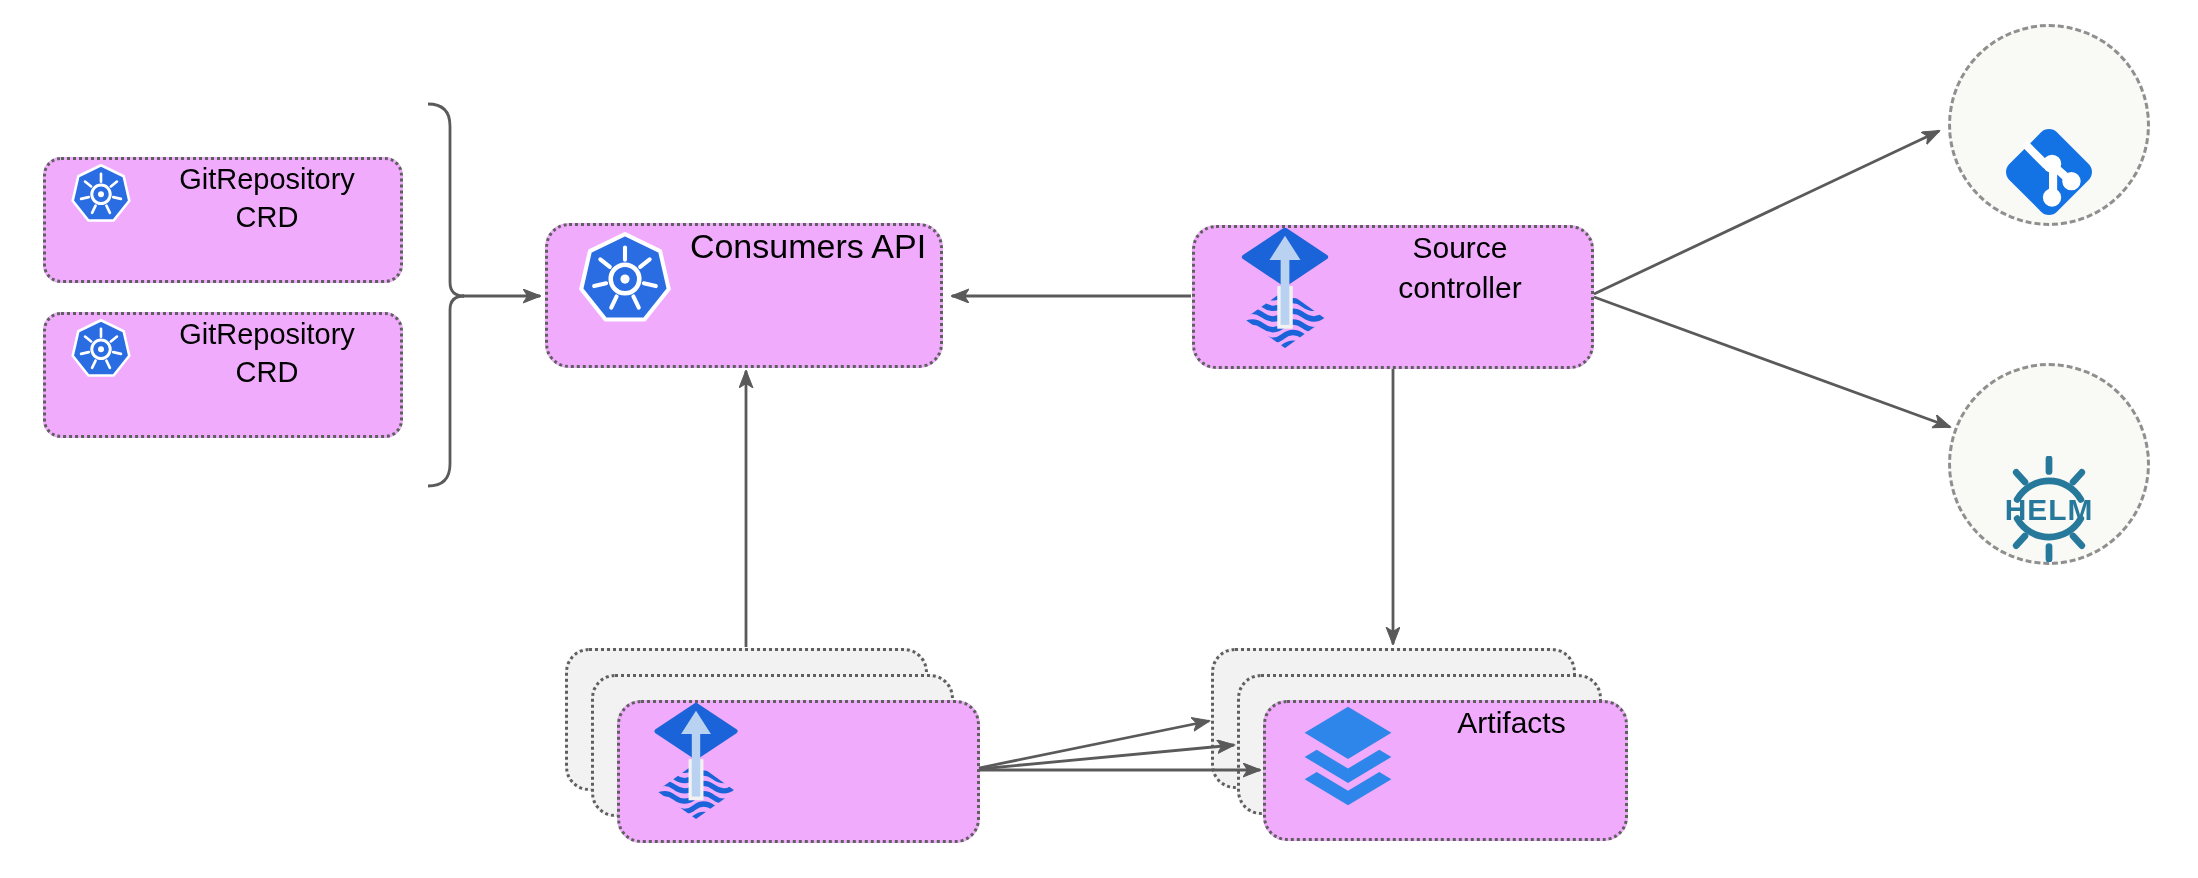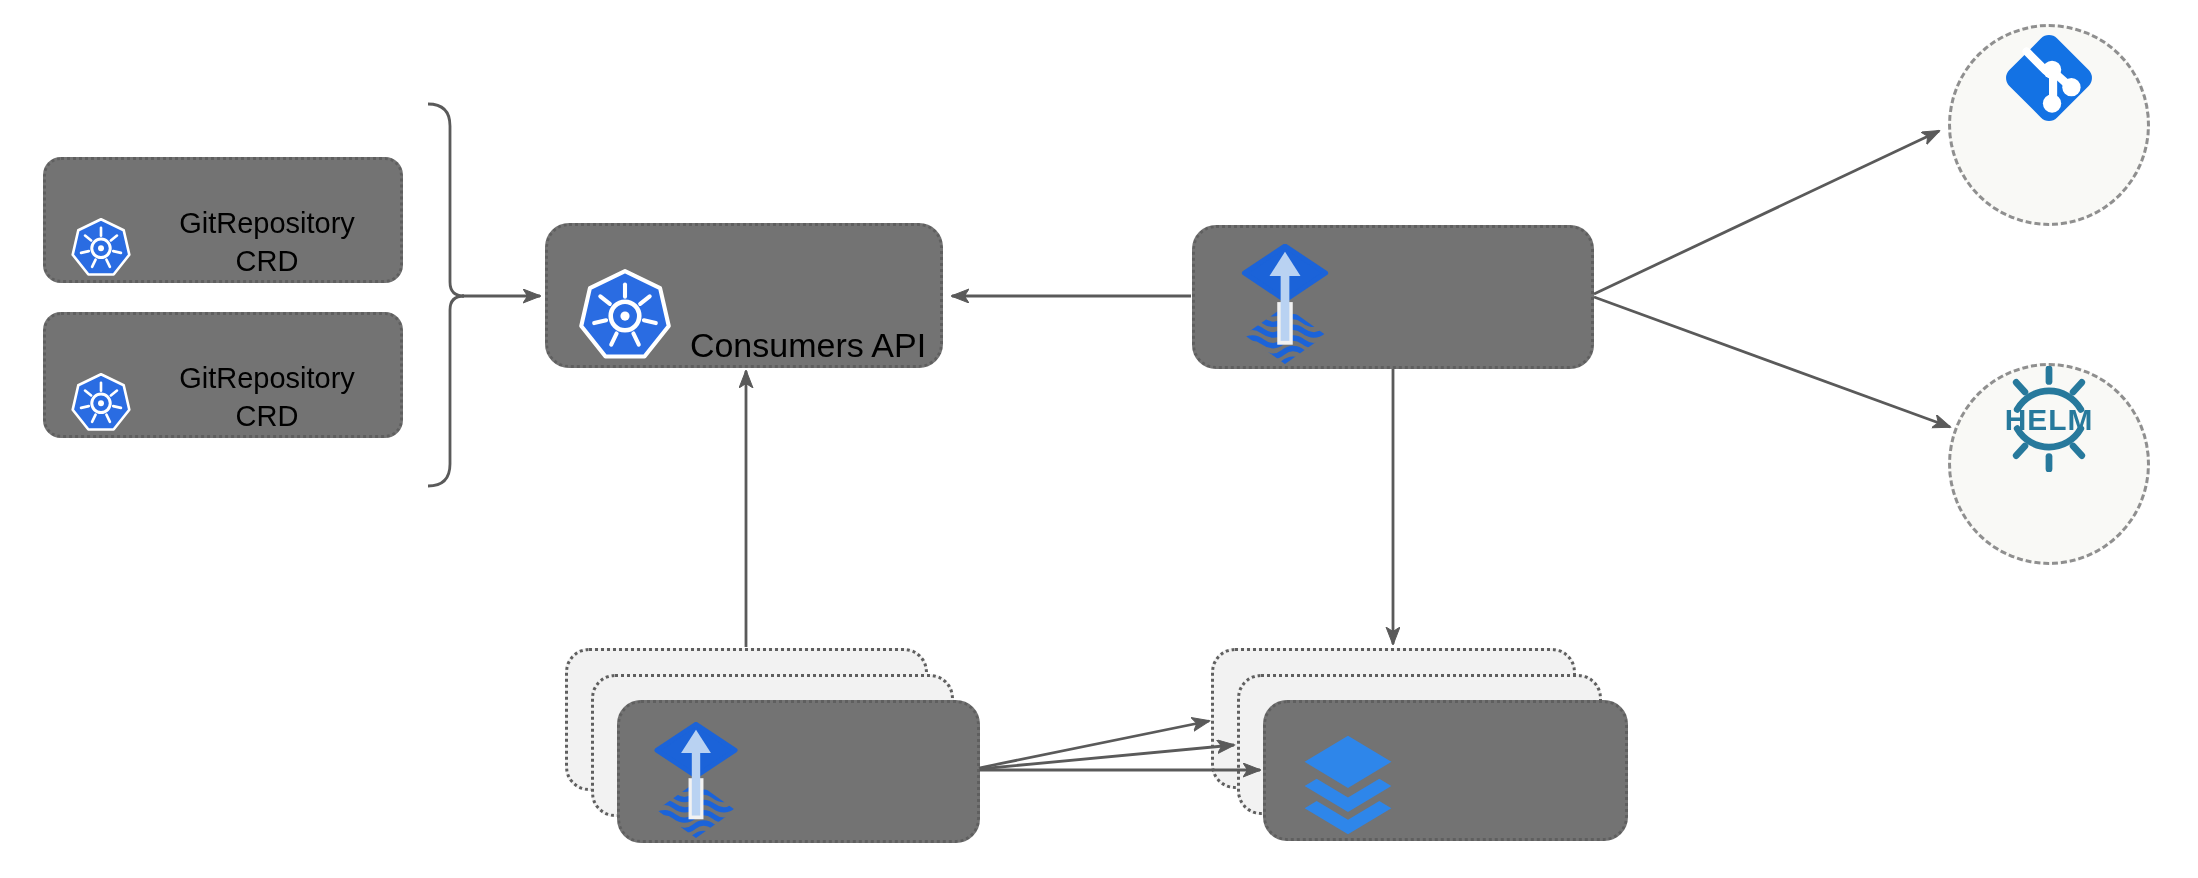--- a/index.html
+++ b/index.html
@@ -1,38 +1,38 @@
 <!DOCTYPE html>
 <html><head>
 <meta charset="utf-8">
 <style>
   html,body{margin:0;padding:0;background:#ffffff;}
   .canvas{
     position:relative;width:2198px;height:878px;background:#ffffff;overflow:hidden;
     font-family:"Liberation Sans",sans-serif;color:#000;
   }
   .node{
-    position:absolute;box-sizing:border-box;background:#737373;
+    position:absolute;box-sizing:border-box;background:#f0abfc;
     border:3px dotted #5f5f5f;border-radius:20px;
-    display:flex;align-items:flex-end;
+    display:flex;align-items:flex-start;
   }
   .node.big{border-radius:24px;}
   .ghost{position:absolute;box-sizing:border-box;background:#f2f2f2;
     border:3px dotted #5f5f5f;border-radius:24px;}
   .node-label{
     flex:1 1 auto;text-align:center;white-space:pre-line;
     font-size:30px;line-height:40px;color:#000;
   }
   .label-sm{font-size:29px;line-height:38px;}
   .label-lg{font-size:34px;line-height:40px;}
   .node-icon{flex:0 0 auto;display:block;}
   .circle{
     position:absolute;box-sizing:border-box;width:202px;height:202px;border-radius:50%;
     background:#f9f9f6;border:3px dashed #8f8f8f;
-    display:flex;align-items:flex-start;justify-content:center;
+    display:flex;align-items:flex-end;justify-content:center;
   }
   .edges{position:absolute;left:0;top:0;pointer-events:none;}
   svg{display:block;}
 </style>
 </head>
 <body>
 
 <div class="canvas">
 
   <div class="node" style="left:43px;top:157px;width:360px;height:126px;border-radius:18px;">
@@ -112,20 +112,22 @@
           <path d="M1 90 q 10 -8 21 0 t 21 0 t 21 0 t 21 0"></path>
           <path d="M1 101 q 10 -8 21 0 t 21 0 t 21 0 t 21 0"></path>
           <path d="M1 112 q 10 -8 21 0 t 21 0 t 21 0 t 21 0"></path>
           <path d="M1 123 q 10 -8 21 0 t 21 0 t 21 0 t 21 0"></path>
         </g>
         <rect x="37" y="60" width="16" height="44" fill="#f2f2f2"></rect>
         <rect x="40.5" y="26" width="9" height="74" fill="#b9d2f2"></rect>
         <path d="M45 8 L61 33 L29 33 Z" fill="#b9d2f2"></path>
       </svg>
     </span>
+    <span class="node-label">Source
+controller</span>
   </div>
 
   <div class="ghost" style="left:565px;top:648px;width:363px;height:143px;"></div>
   <div class="ghost" style="left:591px;top:674px;width:363px;height:143px;"></div>
   <div class="node big" style="left:617px;top:700px;width:363px;height:143px;">
     <span class="node-icon" style="margin-left:34px;width:84px;height:118px;">
       <svg width="84" height="118" viewBox="0 0 90 126">
         <defs>
             <clipPath id="fxw2">
               <path d="M45 64 L87 94 L45 124 L3 94 Z"></path>
@@ -152,20 +154,21 @@
   <div class="node big" style="left:1263px;top:700px;width:365px;height:141px;">
     <span class="node-icon" style="margin-left:32px;width:100px;height:106px;">
       <svg width="100" height="106" viewBox="0 0 100 110">
         <g fill="#2e86ea">
           <path d="M50 4 L95 31 L50 58 L5 31 Z"></path>
           <path d="M5 56 L17.5 48.5 L50 68 L82.5 48.5 L95 56 L50 83 Z"></path>
           <path d="M5 79 L17.5 71.5 L50 91 L82.5 71.5 L95 79 L50 106 Z"></path>
         </g>
       </svg>
     </span>
+    <span class="node-label">Artifacts</span>
   </div>
 
   <div class="circle" style="left:1948px;top:24px;">
     <span class="node-icon" style="width:102px;height:102px;">
       <svg width="102" height="102" viewBox="0 0 100 100">
         <rect x="17" y="17" width="66" height="66" rx="11" transform="rotate(45 50 50)" fill="#1372e4"></rect>
         <g stroke="#ffffff" stroke-width="8" stroke-linecap="round">
           <line x1="28" y1="24" x2="47" y2="43"></line>
           <line x1="54" y1="44" x2="54" y2="72"></line>
           <line x1="59" y1="48" x2="69" y2="57"></line>

